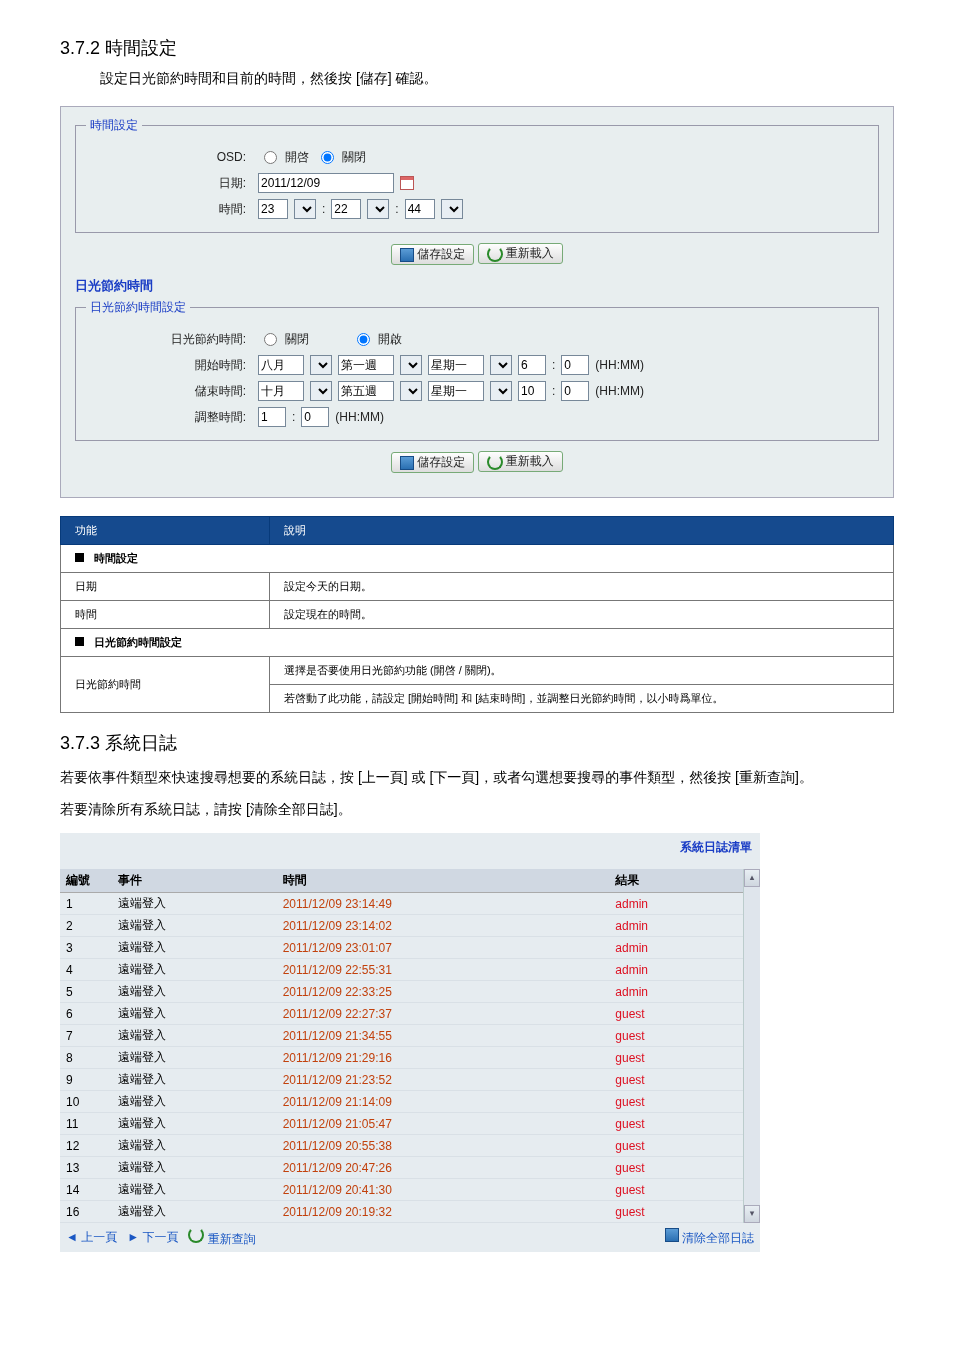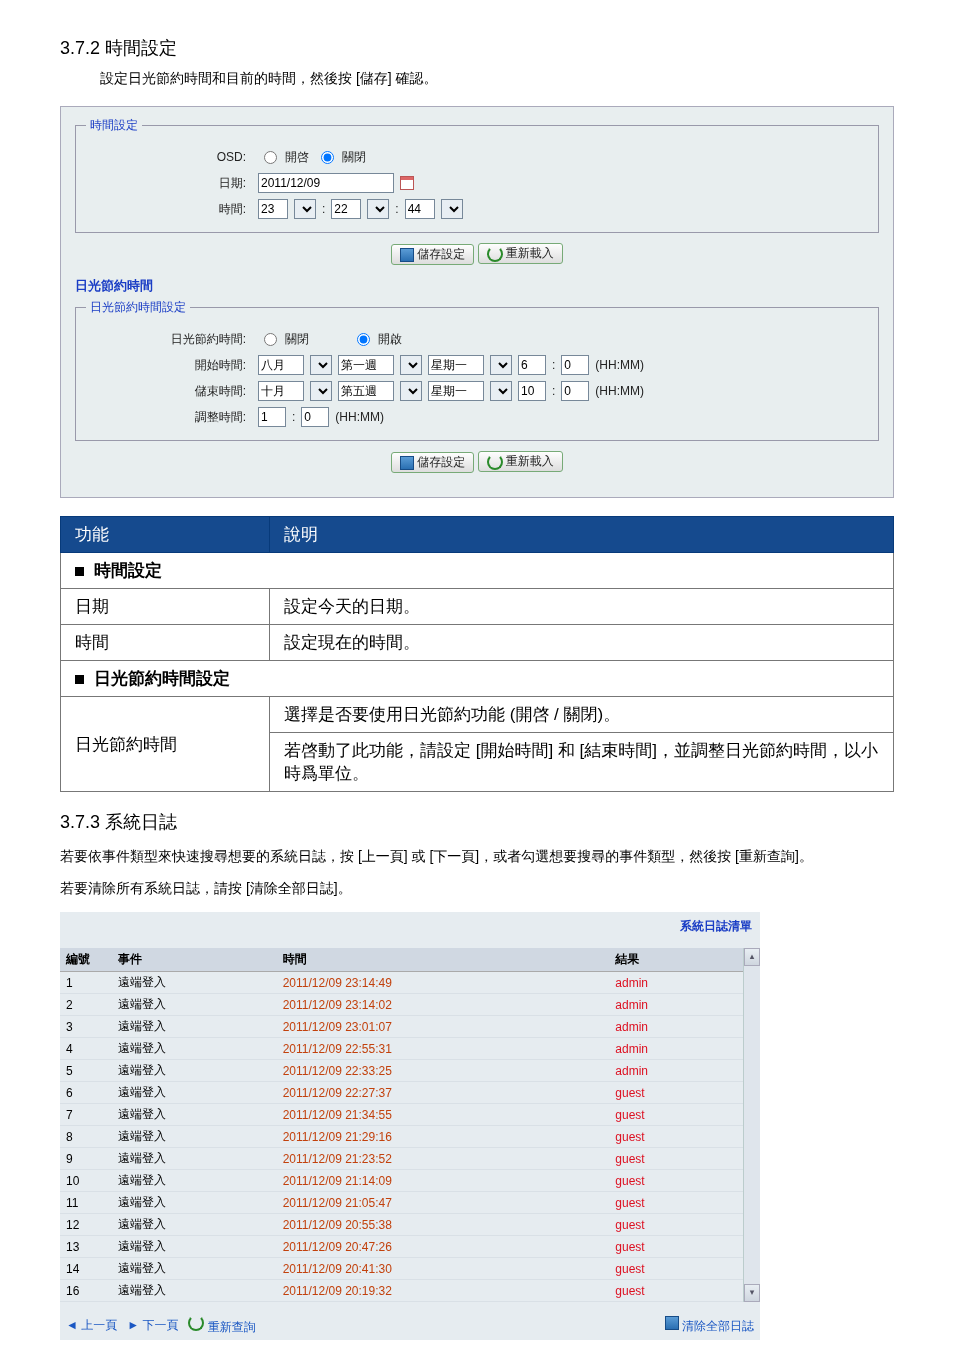--- a/index.html
+++ b/index.html
@@ -15,40 +15,40 @@
   select{border:1px solid #789;height:20px;font-size:12px;background:#e8eef3;}
   .radio{margin:0 2px 0 6px;}
   .btnrow{text-align:center;margin:10px 0;}
   .btn{display:inline-flex;align-items:center;gap:3px;border:1px solid #7a7;background:linear-gradient(#fefefe,#ddd);padding:1px 8px;font-size:12px;border-radius:3px;cursor:pointer;}
   .ico{width:12px;height:12px;display:inline-block;}
   .ico-save{background:linear-gradient(#5b9cd6,#2a6fb2);border:1px solid #174c87;}
   .ico-reload{border:2px solid #2a8a2a;border-top-color:transparent;border-radius:50%;}
   .ico-cal{border:1px solid #b55;background:#fff;position:relative;}
   .ico-cal:before{content:"";position:absolute;top:0;left:0;right:0;height:3px;background:#d66;}
   .sect-title{color:#1a3dc5;font-weight:700;margin:12px 0 4px;font-size:13px;}
-  table.desc{border-collapse:collapse;width:100%;margin:18px 0;font-size:17px;}
+  table.desc{border-collapse:collapse;width:100%;margin:18px 0;font-size:11px;}
   table.desc th{background:#154a8e;color:#fff;text-align:left;padding:6px 14px;border:1px solid #073a7a;font-weight:500;}
   table.desc td{border:1px solid #777;padding:6px 14px;}
   .cat td{font-weight:400;}
   .bullet{display:inline-block;width:9px;height:9px;background:#000;margin-right:10px;}
   .log{border:0;background:#e6ecf0;padding:0;margin:10px 0;width:700px;}
   .log-title{color:#1a3dc5;font-size:12px;padding:6px 8px 13px;font-weight:700;text-align:right;}
   .log table{border-collapse:collapse;width:100%;font-size:12px;}
   .log thead td{background:#d0d8e2;border-bottom:1px solid #aaa;padding:3px 6px;font-weight:700;}
   .log tbody td{padding:2px 6px;border-bottom:1px solid #d9e0e6;}
   .log tbody td:nth-child(3){color:#c2410c;}
   .log tbody td:nth-child(4){color:#d12;}
   .log tbody tr td:first-child{width:40px;}
   .scroll{position:relative;}
   .scrollbar{position:absolute;right:0;top:0;bottom:0;width:16px;background:#dfe5ec;border-left:1px solid #bcc;}
   .sb-up,.sb-dn{position:absolute;left:0;right:0;height:16px;background:linear-gradient(#e8eef3,#cfd6df);border:1px solid #aab;font-size:9px;text-align:center;line-height:14px;color:#556;}
   .sb-up{top:0;} .sb-dn{bottom:0;}
   .log-foot{display:flex;align-items:center;gap:10px;padding:4px 6px;font-size:12px;}
   .log-foot .spacer{flex:1;}
-  .pager{color:#1a57c3;cursor:pointer;margin-top:9px;}
+  .pager{color:#1a57c3;cursor:pointer;}
 </style>
 </head>
 <body>
 
 <h3><span>3.7.2</span> <span>時間設定</span></h3>
 <p class="intro">
   <span>設定日光節約時間和目前的時間，然後按</span> <span class="bold">[儲存]</span> <span>確認。</span>
 </p>
 
 <div class="panel">

